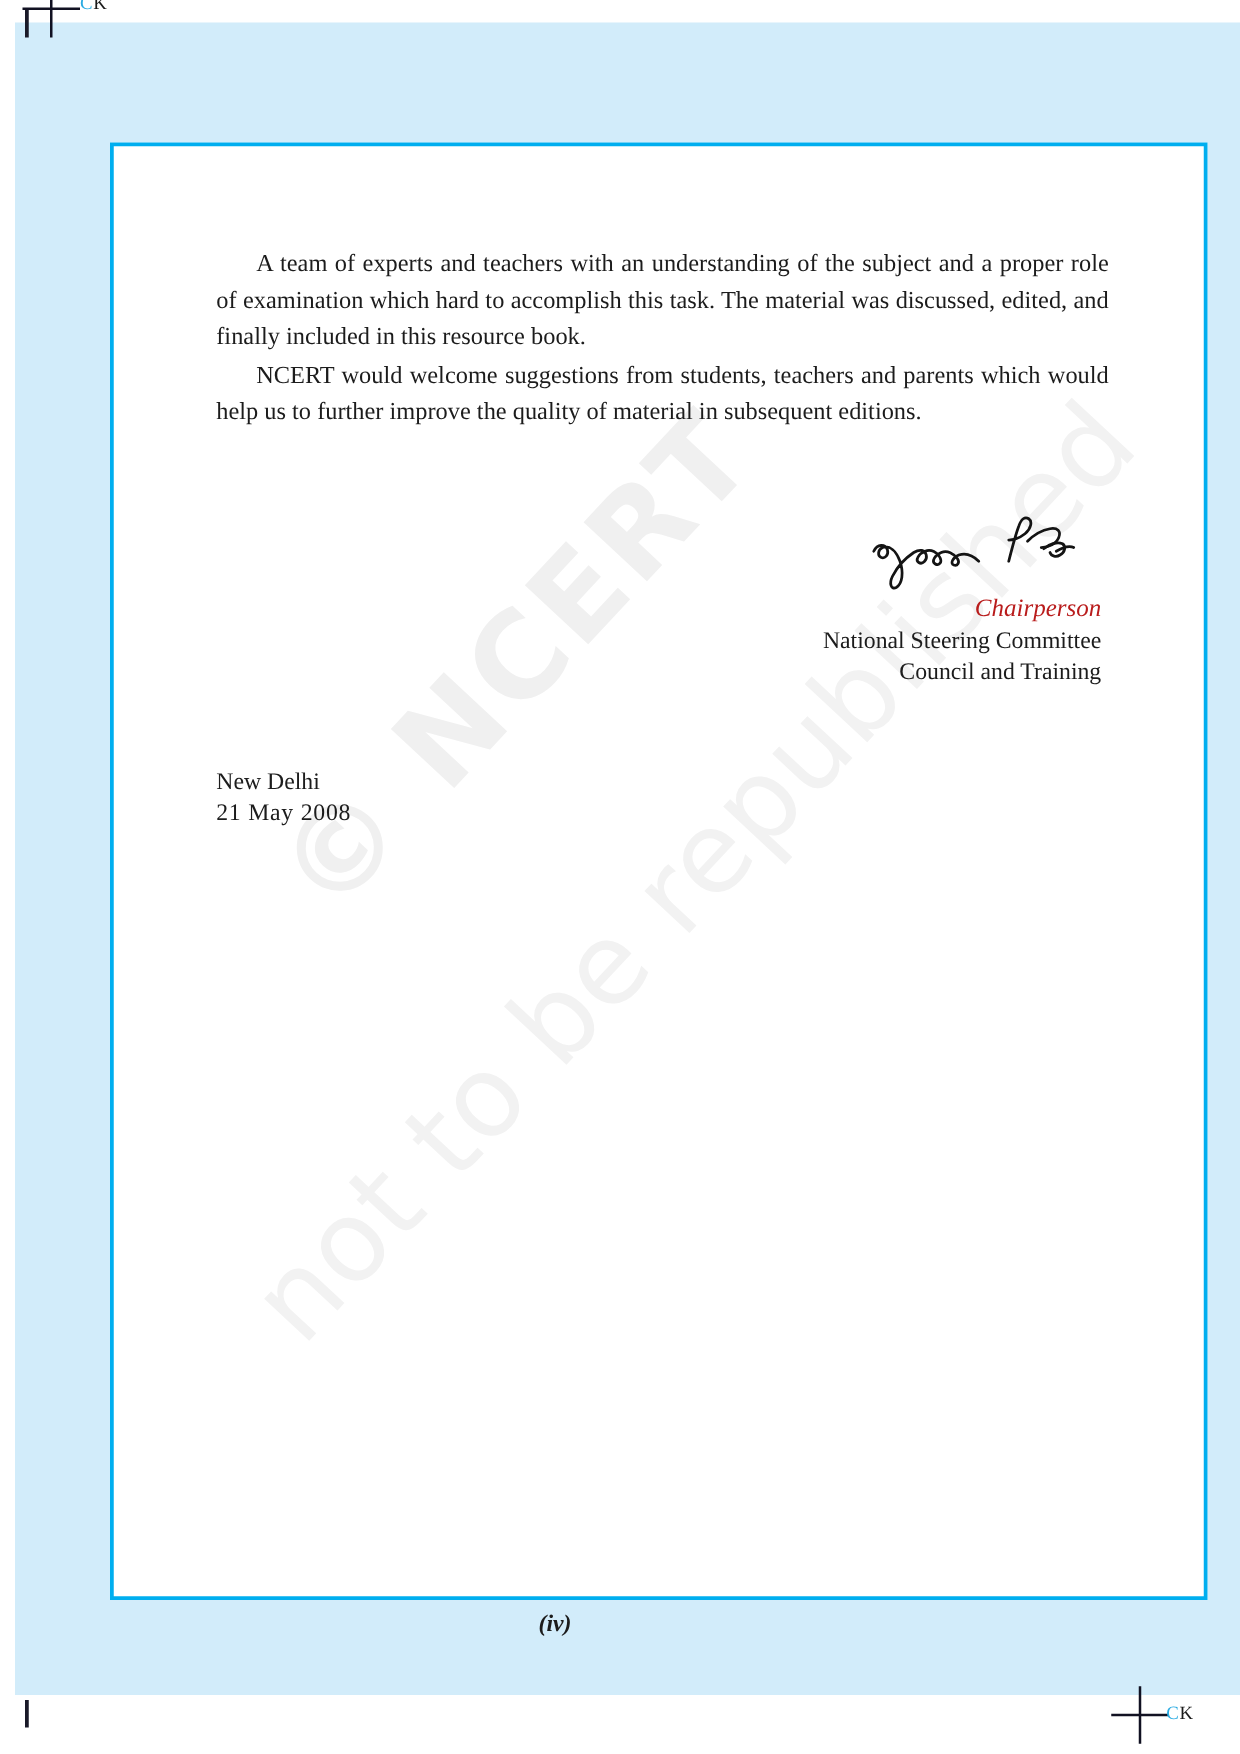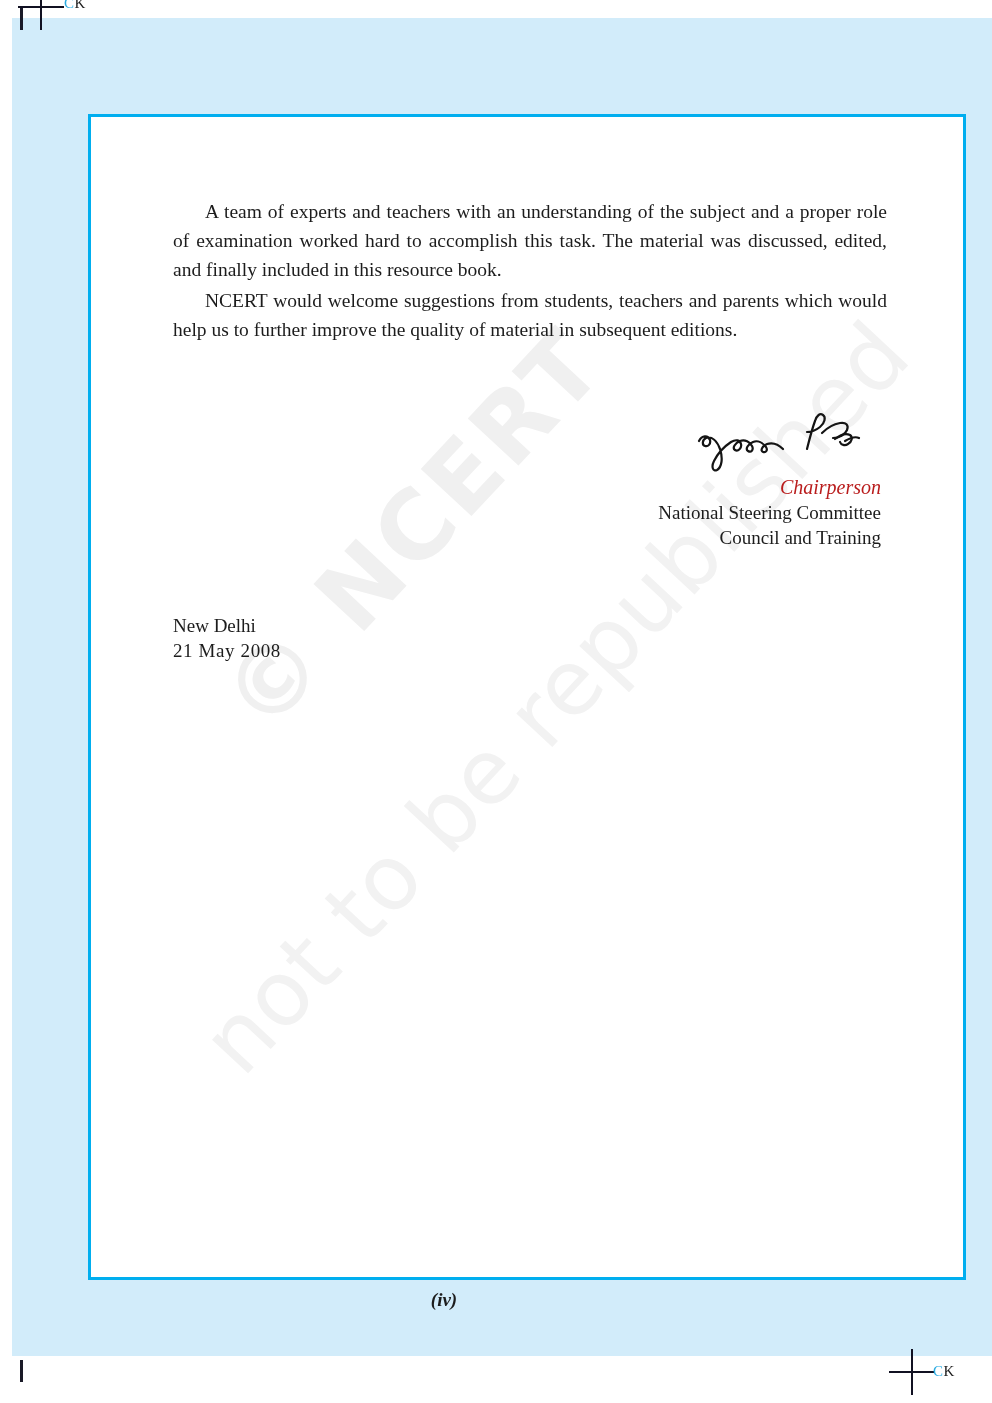--- a/index.html
+++ b/index.html
@@ -237,21 +237,21 @@
 </div>
 
 <div class="frame">
 
   <div class="watermark">
     <div class="wm-ncert">© NCERT</div>
     <div class="wm-republish">not to be republished</div>
   </div>
 
   <div class="content">
-    <p class="para indent">A team of experts and teachers with an understanding of the subject and a proper role of examination worked hard to accomplish this task. The material was discussed, edited, and finally included in this resource book.</p>
+    <p class="para indent">A team of experts and teachers with an understanding of the subject and a proper role of examination which hard to accomplish this task. The material was discussed, edited, and finally included in this resource book.</p>
     <p class="para indent">NCERT would welcome suggestions from students, teachers and parents which would help us to further improve the quality of material in subsequent editions.</p>
   </div>
 
   <div class="sig-wrap">
 
     <svg class="signature-svg" width="190" height="70" viewBox="0 0 190 70" xmlns="http://www.w3.org/2000/svg">
       <g fill="none" stroke="#141414" stroke-width="2.2" stroke-linecap="round" stroke-linejoin="round">
         <path d="M10,36 C13,30 19,30 21,35 C22,39 19,42 16,41 C13,40 13,35 17,33
                  C23,31 28,36 31,44 C34,53 33,62 28,65 C24,67 22,62 25,56
                  C29,48 36,41 42,37 C47,34 51,35 52,39 C53,43 49,47 46,45

